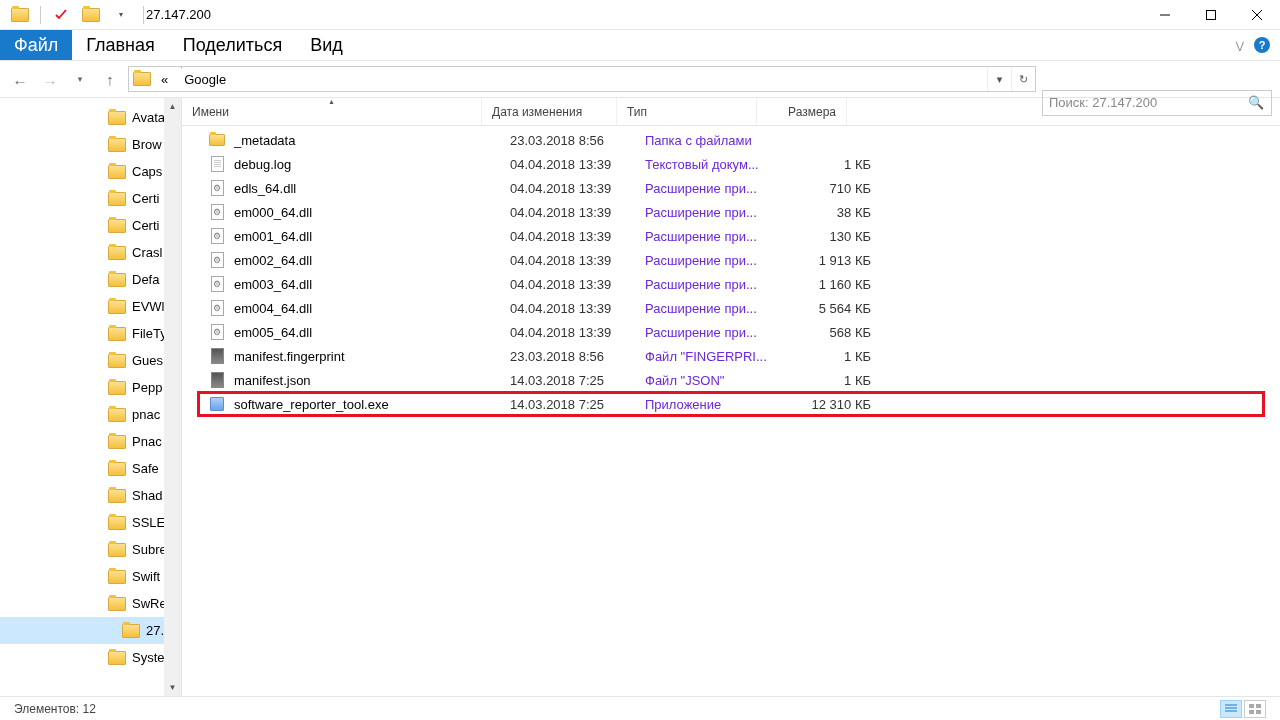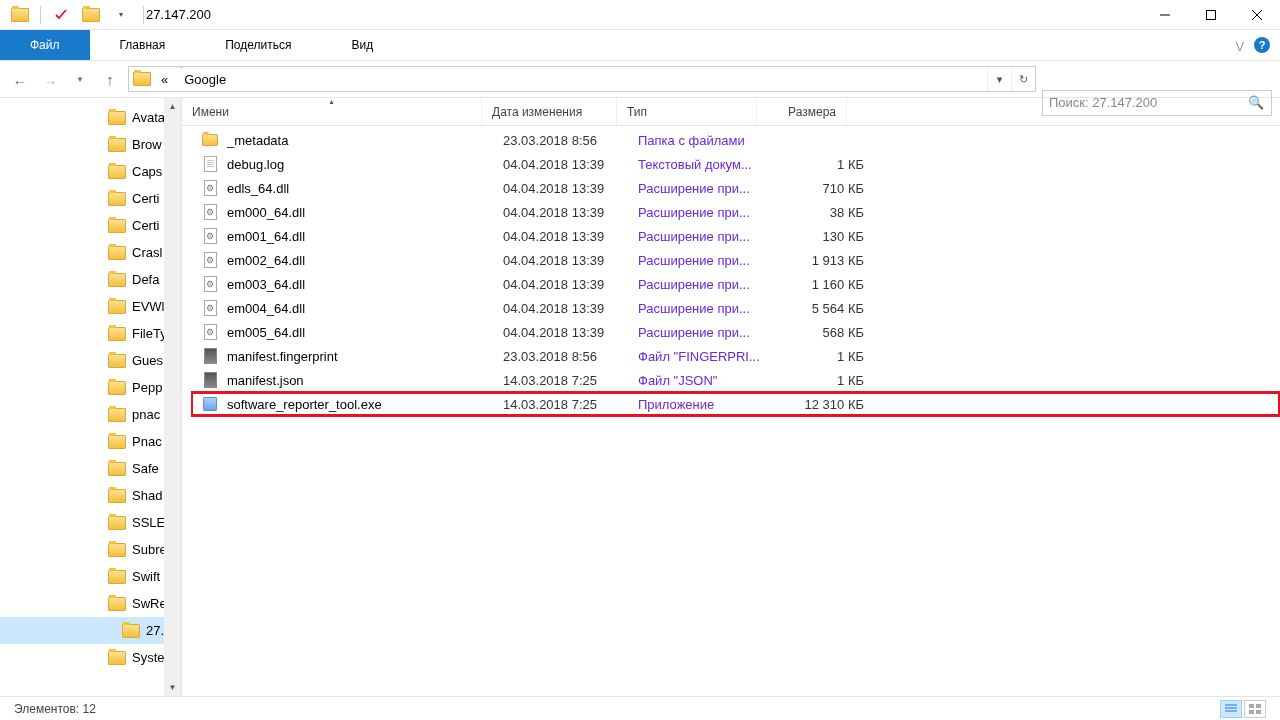--- a/index.html
+++ b/index.html
@@ -9,21 +9,21 @@
 .titlebar-icons { display: flex; align-items: center; padding: 0 8px; gap: 6px; }
 .folder-mini { width: 18px; height: 14px; background: linear-gradient(#fce08f, #f5c03b); border-radius: 1px; border: 1px solid #d9a93f; position: relative; }
 .folder-mini:before { content: ''; position: absolute; top: -3px; left: 0; width: 7px; height: 3px; background: #f5c03b; border-radius: 1px 1px 0 0; }
 .qat-sep { width: 1px; height: 18px; background: #ccc; margin: 0 2px; }
 .qat-icon { width: 24px; height: 22px; display: flex; align-items: center; justify-content: center; }
 .titlebar-title { font-size: 13px; }
 .win-controls { margin-left: auto; display: flex; }
 .win-btn { width: 46px; height: 30px; display: flex; align-items: center; justify-content: center; font-size: 11px; }
 
 .ribbon { height: 30px; display: flex; align-items: stretch; background: #fff; }
-.tab { padding: 0 30px; display: flex; align-items: center; font-size: 12px; cursor: pointer; }
+.tab { padding: 0 14px; display: flex; align-items: center; font-size: 18px; cursor: pointer; }
 .tab.file-tab { background: #1979ca; color: #fff; }
 .ribbon-right { margin-left: auto; display: flex; align-items: center; padding-right: 10px; gap: 10px; color: #888; }
 .help-icon { width: 16px; height: 16px; border-radius: 50%; background: #1979ca; color: #fff; font-size: 11px; font-weight: bold; display: flex; align-items: center; justify-content: center; }
 
 .navbar { height: 38px; display: flex; align-items: center; border-top: 1px solid #e5e5e5; border-bottom: 1px solid #e5e5e5; padding: 0 8px; gap: 6px; }
 .nav-btn { width: 24px; height: 24px; display: flex; align-items: center; justify-content: center; color: #666; font-size: 15px; }
 .nav-btn.disabled { color: #bbb; }
 .address { flex: 1; height: 26px; border: 1px solid #ccc; display: flex; align-items: center; overflow: hidden; }
 .addr-icon { padding: 0 4px; }
 .crumb { padding: 0 6px; display: flex; align-items: center; height: 100%; white-space: nowrap; }
@@ -47,21 +47,21 @@
 
 .listview { flex: 1; display: flex; flex-direction: column; }
 .col-headers { height: 28px; display: flex; border-bottom: 1px solid #e5e5e5; align-items: center; }
 .col { padding: 0 10px; color: #444; font-size: 12px; border-right: 1px solid #f0f0f0; height: 100%; display: flex; align-items: center; position: relative; }
 .col-name { width: 300px; }
 .col-date { width: 135px; }
 .col-type { width: 140px; }
 .col-size { width: 90px; justify-content: flex-end; }
 .sort-ind { position: absolute; top: -1px; left: 50%; transform: translateX(-50%); font-size: 8px; color: #555; }
 
-.file-rows { flex: 1; overflow: auto; padding: 2px 0; margin-left: 9px; }
+.file-rows { flex: 1; overflow: auto; padding: 2px 16px; }
 .file-row { height: 24px; display: flex; align-items: center; padding-left: 10px; }
 .file-row.highlighted { outline: 3px solid #e81123; outline-offset: -2px; }
 .f-icon { width: 18px; height: 18px; margin-right: 8px; display: flex; align-items: center; justify-content: center; flex-shrink: 0; }
 .f-folder { width: 16px; height: 12px; background: linear-gradient(#fce08f, #f5c03b); border: 1px solid #d9a93f; border-radius: 1px; position: relative; }
 .f-folder:before { content: ''; position: absolute; top: -3px; left: 0; width: 6px; height: 3px; background: #f5c03b; border-radius: 1px 1px 0 0; }
 .f-doc { width: 13px; height: 16px; border: 1px solid #aaa; background: #fff; position: relative; }
 .f-doc:after { content: ''; position: absolute; left: 2px; top: 3px; right: 2px; height: 1px; background: #ccc; box-shadow: 0 2px 0 #ccc, 0 4px 0 #ccc, 0 6px 0 #ccc; }
 .f-gear { width: 13px; height: 16px; border: 1px solid #aaa; background: #fff; display: flex; align-items: center; justify-content: center; font-size: 9px; color: #777; }
 .f-exe { width: 14px; height: 14px; border: 1px solid #5a8fd8; background: linear-gradient(#aed0f5,#6ba5e7); border-radius: 1px; }
 .f-bin { width: 13px; height: 16px; border: 1px solid #888; background: linear-gradient(#555,#888); }

